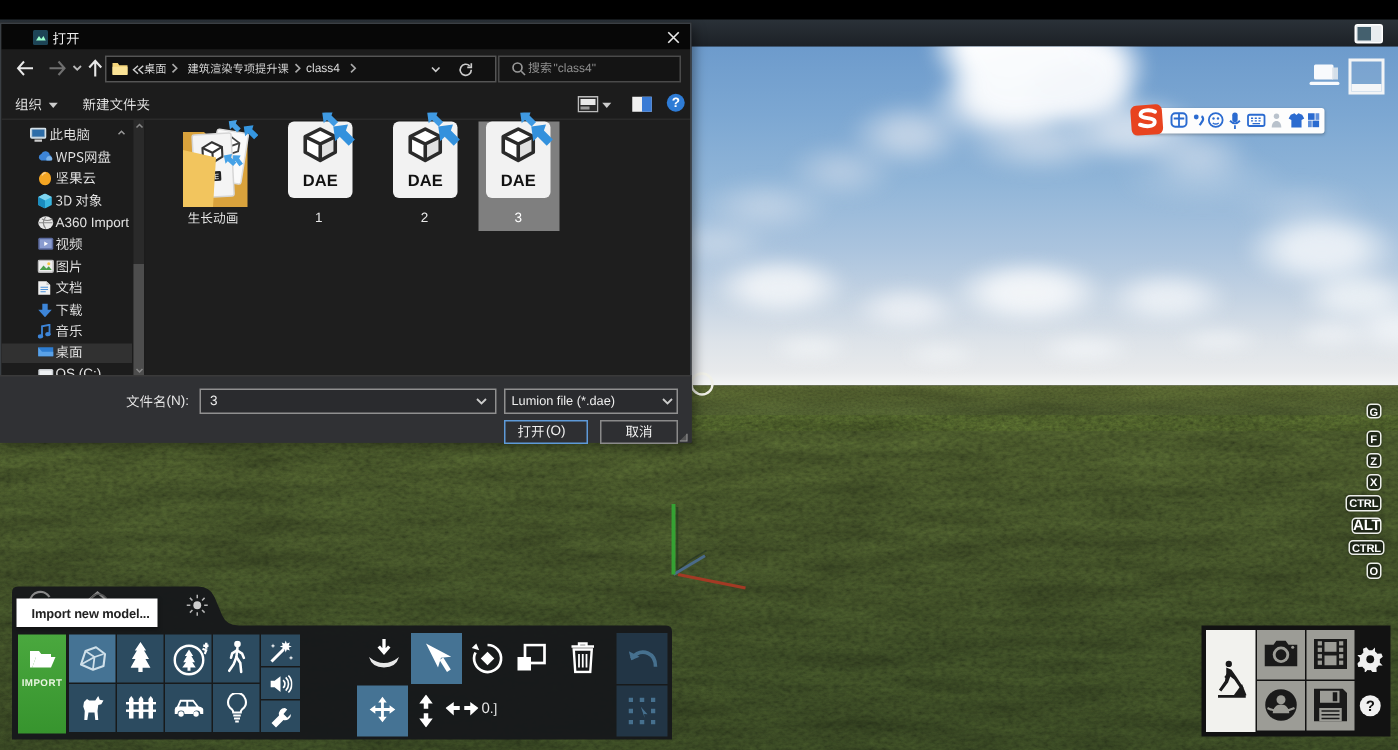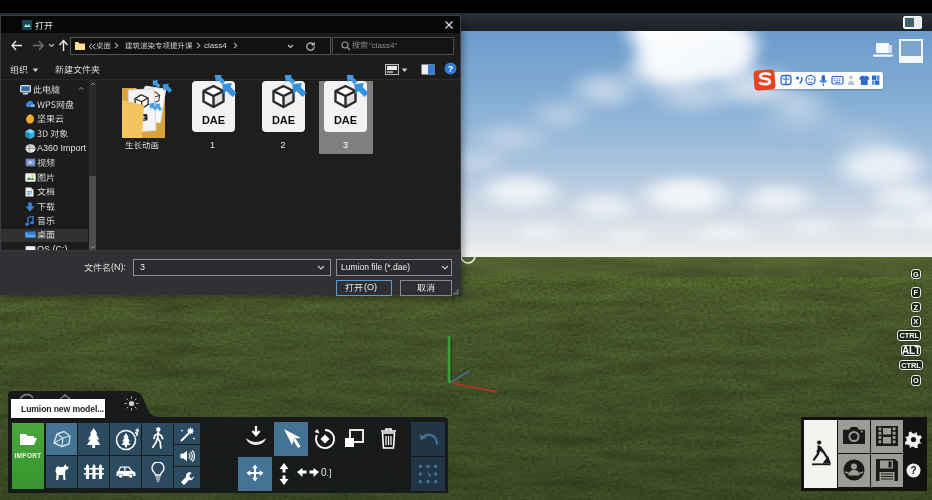--- a/index.html
+++ b/index.html
@@ -429,21 +429,21 @@
 <path d="M42 8l7-6l7 6" stroke="#8a8a8a" stroke-width="1.5" fill="none"></path>
 <path d="M44 8a6 6 0 0 1 11-2" stroke="#555" stroke-width="1" fill="none"></path>
 </svg>
 <svg class="abs" style="left:124px;top:396px" width="15" height="15" viewBox="0 0 15 15">
 <circle cx="7.5" cy="7.5" r="2.6" fill="#cdcdcd"></circle>
 <g stroke="#b5b5b5" stroke-width="1">
         <path d="M7.5 0.5v2.4M7.5 12.1v2.4M0.5 7.5h2.4M12.1 7.5h2.4M2.6 2.6l1.7 1.7M10.7 10.7l1.7 1.7M12.4 2.6l-1.7 1.7M4.3 10.7l-1.7 1.7"></path>
       </g>
 </svg>
 <div class="abs" style="left:11px;top:399px;width:94px;height:19px;background:#fff;box-shadow:0 1px 3px rgba(0,0,0,.4)"></div>
-<div class="abs" style="left:21px;top:404px;font-size:8.6px;font-weight:bold;letter-spacing:-0.1px;color:#222;white-space:nowrap;font-family:'Liberation Sans'">Lumion new model...</div>
+<div class="abs" style="left:21px;top:404px;font-size:8.6px;font-weight:bold;letter-spacing:-0.1px;color:#222;white-space:nowrap;font-family:'Liberation Sans'">Import new model...</div>
 <div class="abs" style="left:12px;top:423px;width:32px;height:66px;background:linear-gradient(#4aa83e,#37942e)">
 <svg class="abs" style="left:7px;top:9px" width="19" height="16" viewBox="0 0 19 16">
         <path d="M1 2h6l1.5 2H15v2H5L2.5 13H1z" fill="#fff"></path>
         <path d="M5 6h13l-3 7H2.5z" fill="#fff"></path>
         <path d="M8 1l3-1l0.5 1.5z" fill="#fff" opacity="0"></path>
       </svg>
 <div class="abs" style="left:0;top:29px;width:32px;text-align:center;font-size:6.5px;font-weight:bold;color:#e8f5e0;letter-spacing:0.3px">IMPORT</div>
 </div>
 <div class="abs" style="left:46px;top:423px;width:31px;height:32px;background:#457394">
       <svg class="abs" style="left:6px;top:7px" width="20" height="18" viewBox="0 0 20 18">

